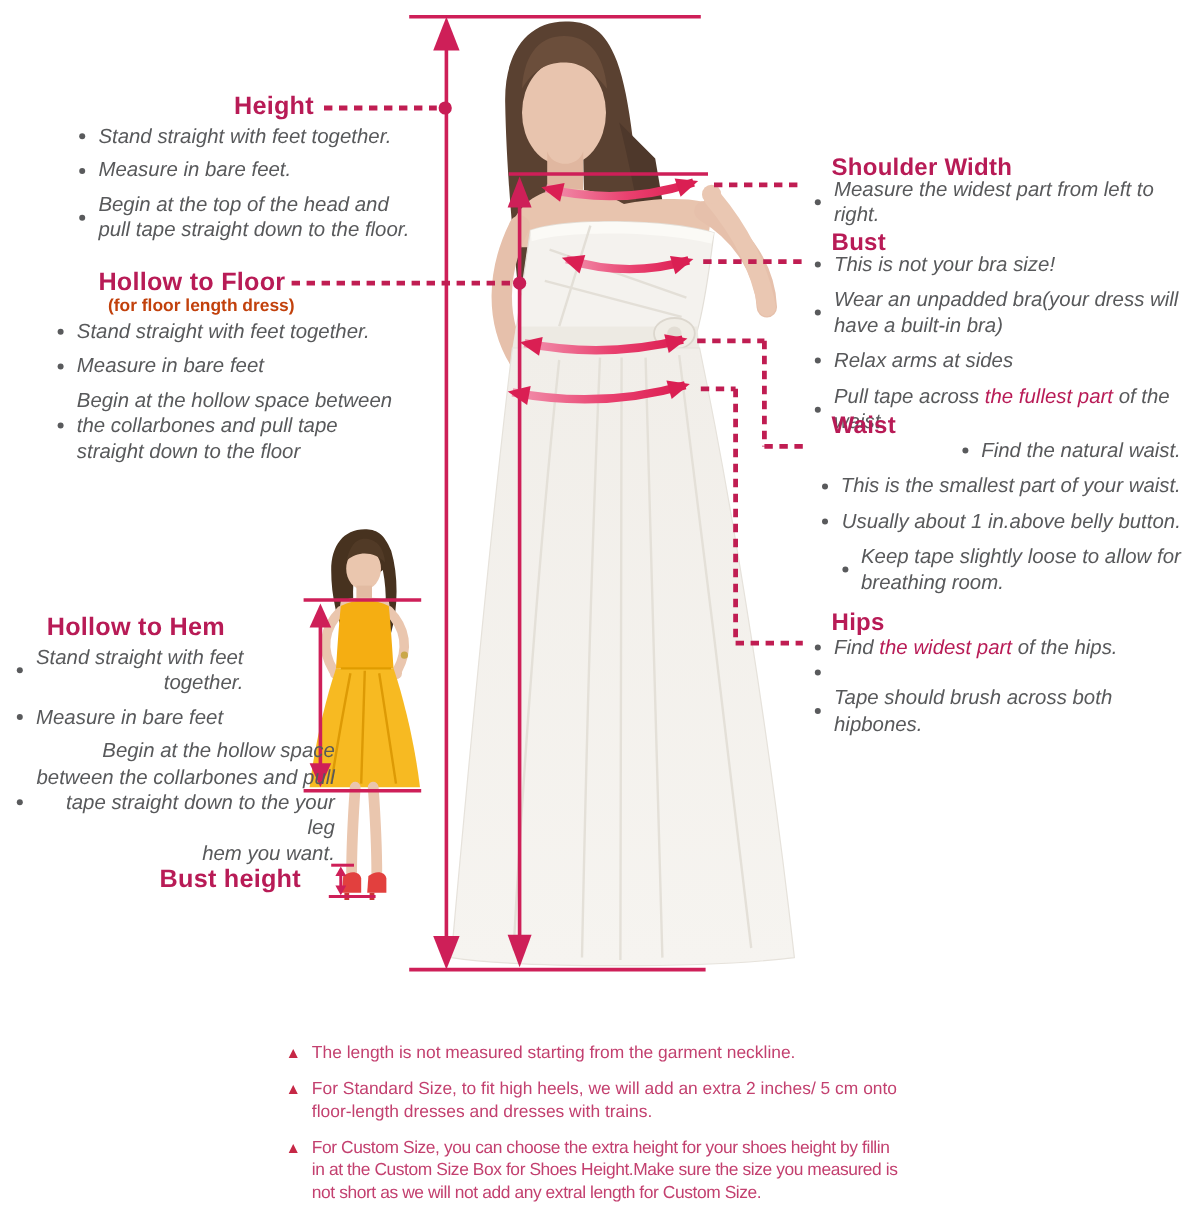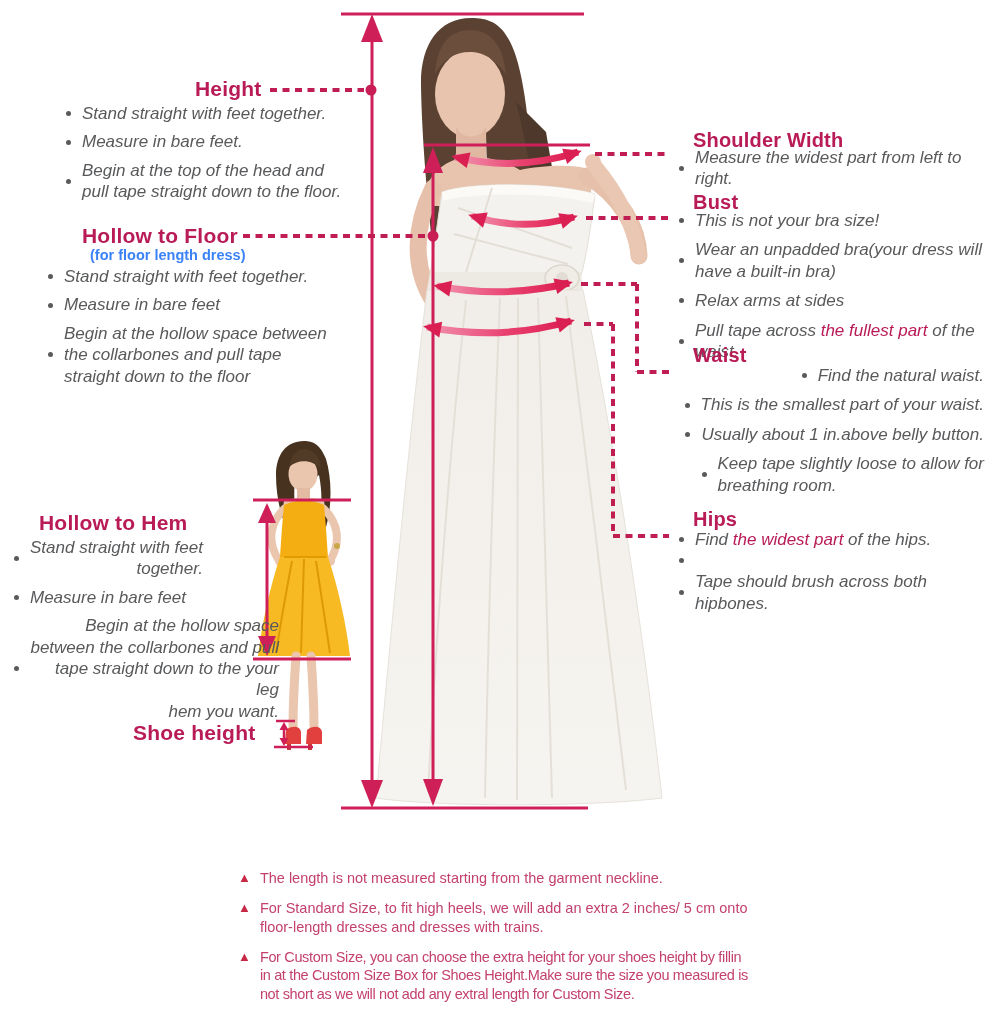--- a/index.html
+++ b/index.html
@@ -9,21 +9,21 @@
   }
   .abs{position:absolute;}
 
   
   .sec-title{
     position:absolute;font-weight:bold;color:#b81b56;font-size:21px;
     line-height:1;white-space:nowrap;letter-spacing:.2px;
   }
   .sec-title.rt{font-size:20px;}
   .sec-sub{
-    position:absolute;font-weight:bold;color:#3b82f6;font-size:14.5px;
+    position:absolute;font-weight:bold;color:#c2410c;font-size:14.5px;
     line-height:1;white-space:nowrap;
   }
 
   
   .bullets{position:absolute;display:flex;flex-direction:column;gap:7px;}
   .bullet{display:flex;align-items:center;color:#58595b;font-size:17px;line-height:1.26;font-style:italic;}
   .bullet .dot{
     flex:none;width:5px;height:5px;border-radius:50%;
     background:#595a5c;margin-right:11px;
   }
@@ -250,21 +250,21 @@
       </div>
     <div class="bullet">
         <span class="dot"></span>
         <span class="btext">Begin at the hollow space
 between the collarbones and pull
 tape straight down to the your leg
 hem  you want.</span>
       </div>
   </div>
 
-  <div class="sec-title t-shoe">Shoe height</div>
+  <div class="sec-title t-shoe">Bust height</div>
 
   <div class="sec-title rt t-shoulder">Shoulder Width</div>
   <div class="bullets b-shoulder">
     <div class="bullet">
         <span class="dot"></span>
         <span class="btext">Measure the widest part from left to right.</span>
       </div>
   </div>
 
   <div class="sec-title rt t-bust">Bust</div>

